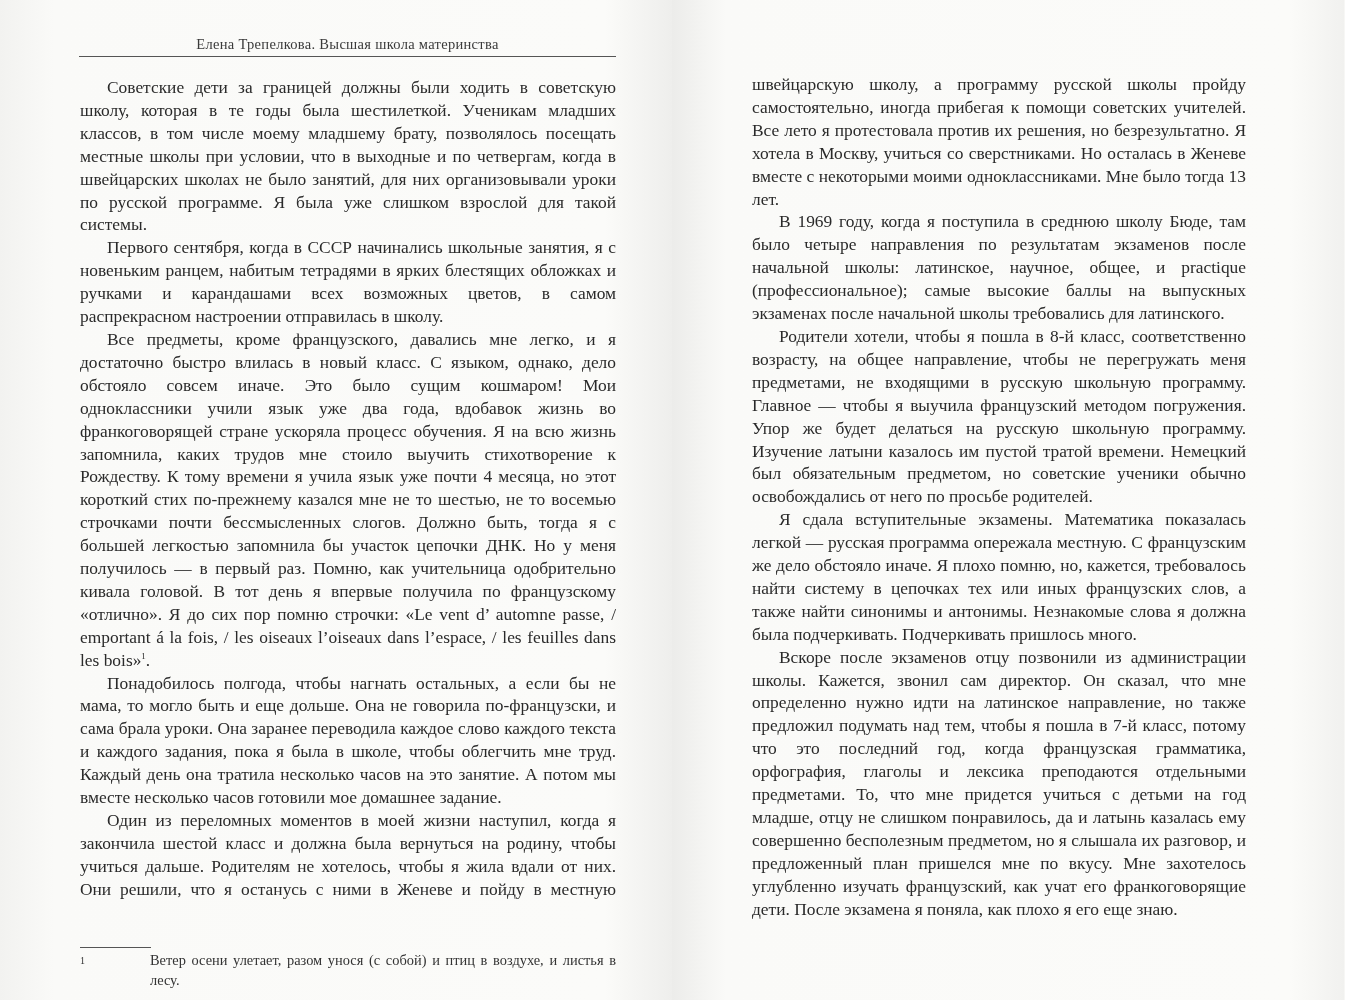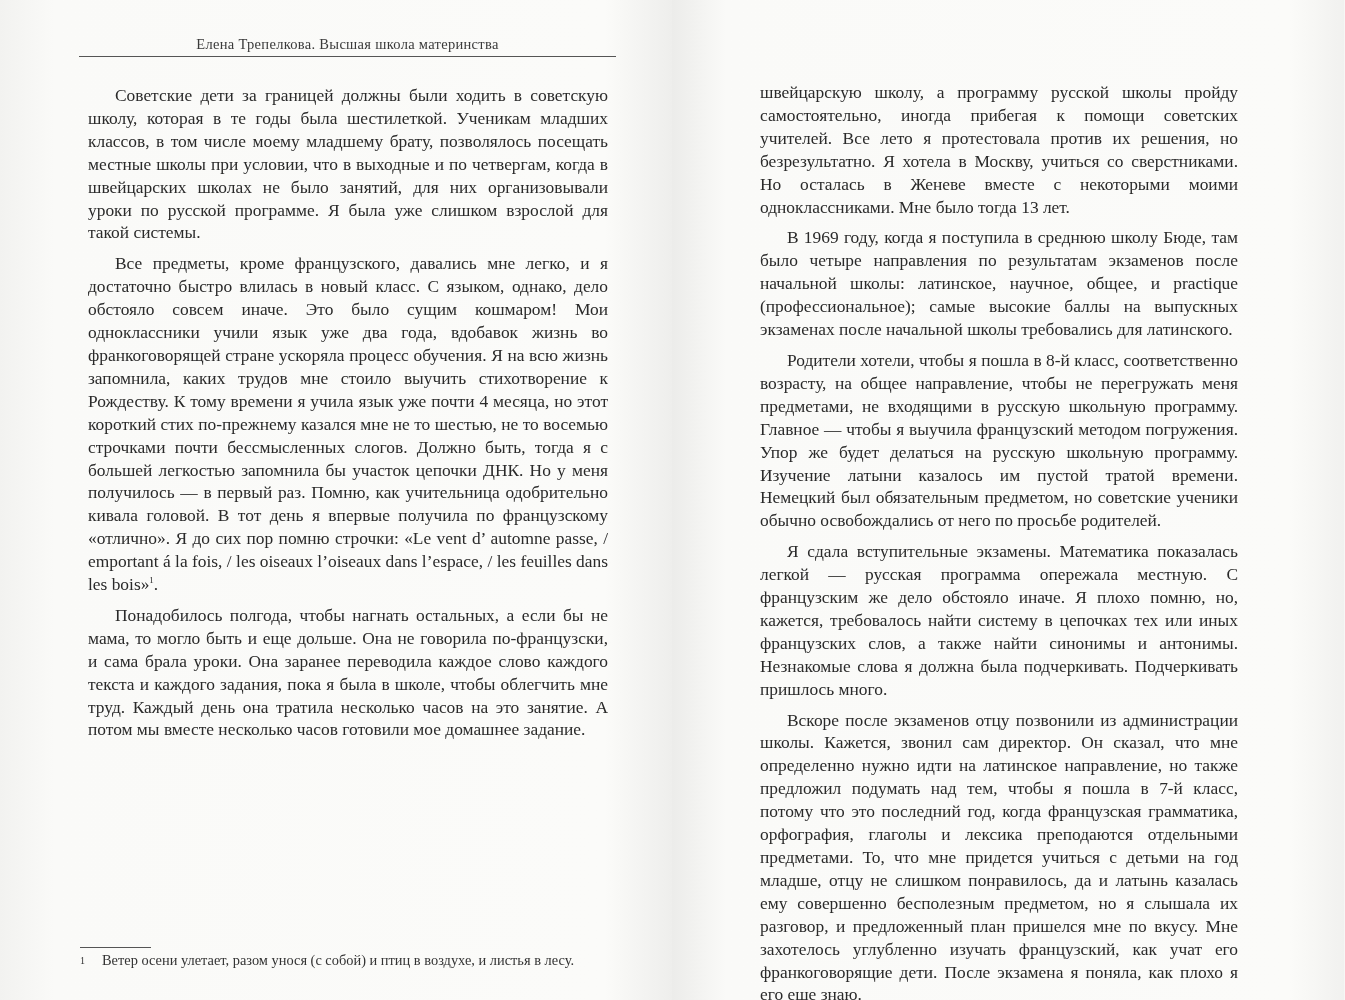--- a/index.html
+++ b/index.html
@@ -25,50 +25,52 @@
     .left .running-head { left: 79px; width: 537px; }
     .right .running-head { left: 752px; width: 495px; left: 80px; }
 
     .body-text {
       position: absolute;
       font-size: 17.4px; line-height: 22.9px;
       text-align: justify; color: #2a2a2a;
     }
     .left .body-text { left: 80px; top: 76px; width: 536px; }
     .right .body-text { left: 80px; top: 73px; width: 494px; }
-    .body-text p { margin: 8px; text-indent: 0; }
+    .body-text p { margin: 0; text-indent: 0; }
     .body-text p.indent { text-indent: 27px; }
     .body-text p.line { text-align-last: justify; }
 
     sup.fn-mark { font-size: 9px; vertical-align: 7px; line-height: 0; }
 
     .footnote-rule {
       position: absolute; left: 80px; top: 947px; width: 71px;
       border-top: 1px solid #555;
     }
     .footnote {
       position: absolute; left: 80px; top: 950px; width: 536px;
       font-size: 14.4px; line-height: 20px; color: #333;
       display: flex;
     }
     .footnote .fn-num { width: 22px; font-size: 10px; padding-top: 1px; flex: none; }
-    .footnote .fn-text { flex: 1; text-align: justify; }
+    .footnote .fn-text { flex: 1; text-align: justify; margin-left: 48px; }
   </style>
 </head>
 <body>
 
 <div class="spread">
 
   <div class="page left">
     <div class="running-head">Елена Трепелкова. Высшая школа материнства</div>
 
     <div class="body-text">
       <p class="indent">Советские дети за границей должны были ходить в советскую школу, которая в те годы была шестилеткой. Ученикам младших классов, в том числе моему младшему брату, позволялось посещать местные школы при условии, что в выходные и по четвергам, когда в швейцарских школах не было занятий, для них организовывали уроки по русской программе. Я была уже слишком взрослой для такой системы.</p>
+      <p class="indent">Первого сентября, когда в СССР начинались школьные занятия, я с новеньким ранцем, набитым тетрадями в ярких блестящих обложках и ручками и карандашами всех возможных цветов, в самом распрекрасном настроении отправилась в школу.</p>
       <p class="indent"><span>Все предметы, кроме французского, давались мне легко, и я достаточно быстро влилась в новый класс. С языком, однако, дело обстояло совсем иначе. Это было сущим кошмаром! Мои одноклассники учили язык уже два года, вдобавок жизнь во франкоговорящей стране ускоряла процесс обучения. Я на всю жизнь запомнила, каких трудов мне стоило выучить стихотворение к Рождеству. К тому времени я учила язык уже почти 4 месяца, но этот короткий стих по-прежнему казался мне не то шестью, не то восемью строчками почти бессмысленных слогов. Должно быть, тогда я с большей легкостью запомнила бы участок цепочки ДНК. Но у меня получилось — в первый раз. Помню, как учительница одобрительно кивала головой. В тот день я впервые получила по французскому «отлично». Я до сих пор помню строчки: «Le vent d’ automne passe, / emportant á la fois, / les oiseaux l’oiseaux dans l’espace, / les feuilles dans les bois»</span><sup class="fn-mark">1</sup><span>.</span></p>
       <p class="indent">Понадобилось полгода, чтобы нагнать остальных, а если бы не мама, то могло быть и еще дольше. Она не говорила по-французски, и сама брала уроки. Она заранее переводила каждое слово каждого текста и каждого задания, пока я была в школе, чтобы облегчить мне труд. Каждый день она тратила несколько часов на это занятие. А потом мы вместе несколько часов готовили мое домашнее задание.</p>
+      <p class="indent line">Один из переломных моментов в моей жизни наступил, когда я закончила шестой класс и должна была вернуться на родину, чтобы учиться дальше. Родителям не хотелось, чтобы я жила вдали от них. Они решили, что я останусь с ними в Женеве и пойду в местную</p>
     </div>
 
     <div class="footnote-rule"></div>
     <div class="footnote">
       <span class="fn-num">1</span>
       <span class="fn-text">Ветер осени улетает, разом унося (с собой) и птиц в воздухе, и листья в лесу.</span>
     </div>
   </div>
 
   <div class="page right">

